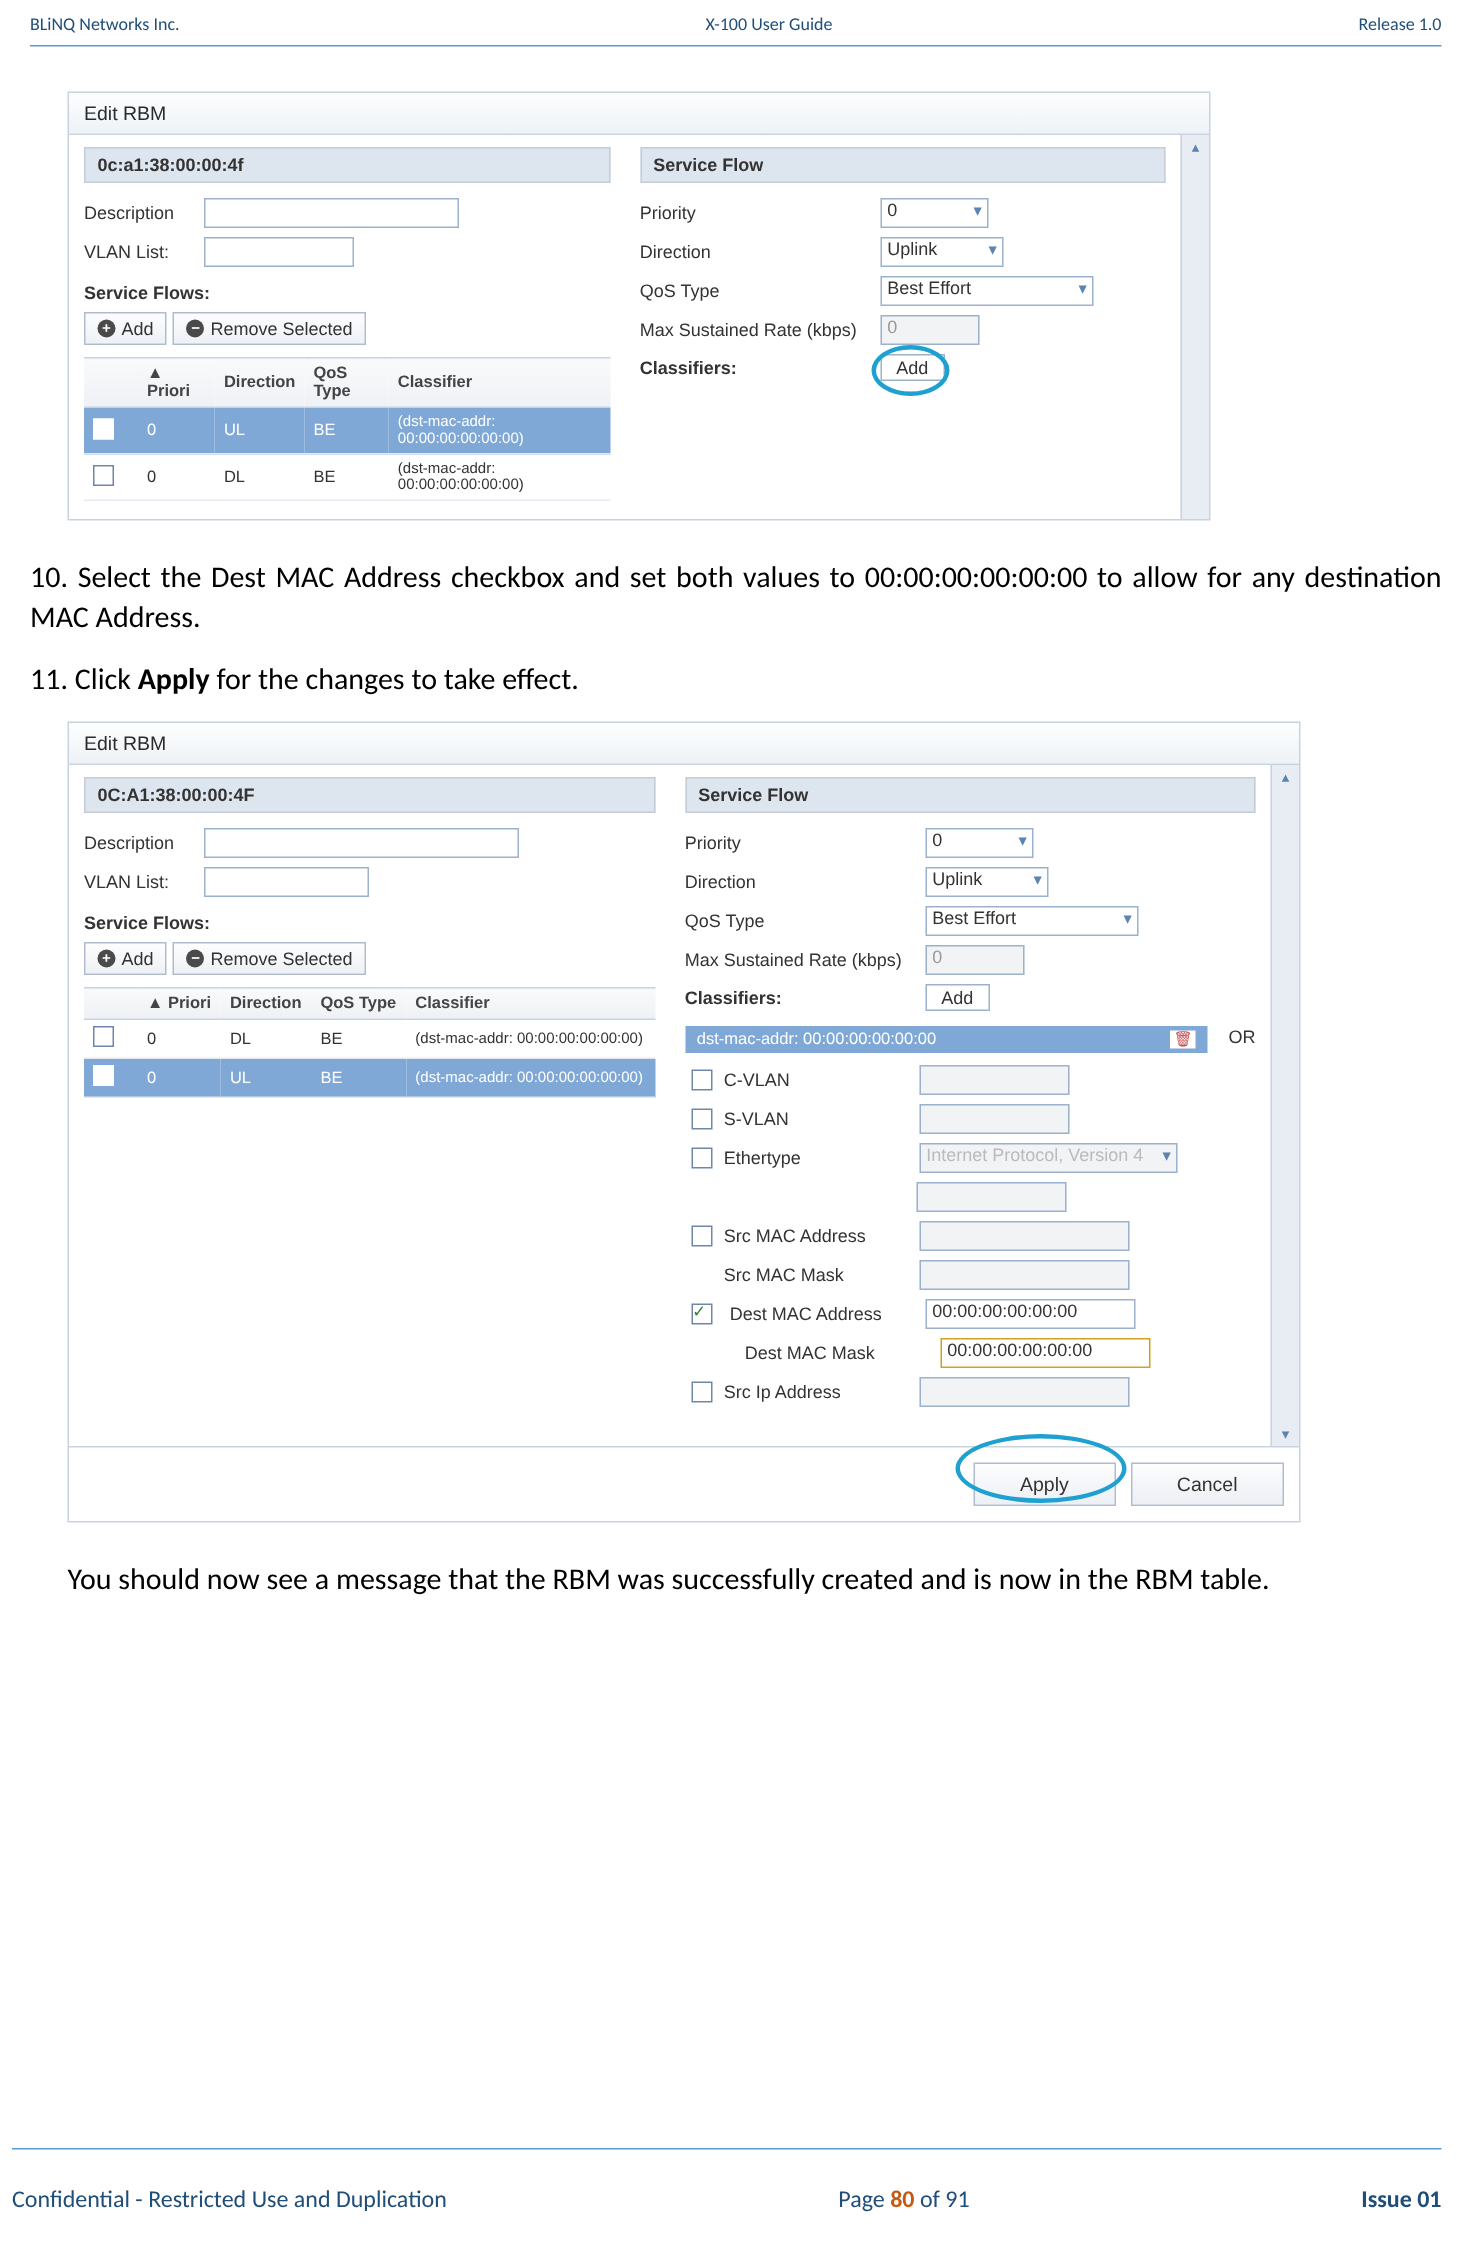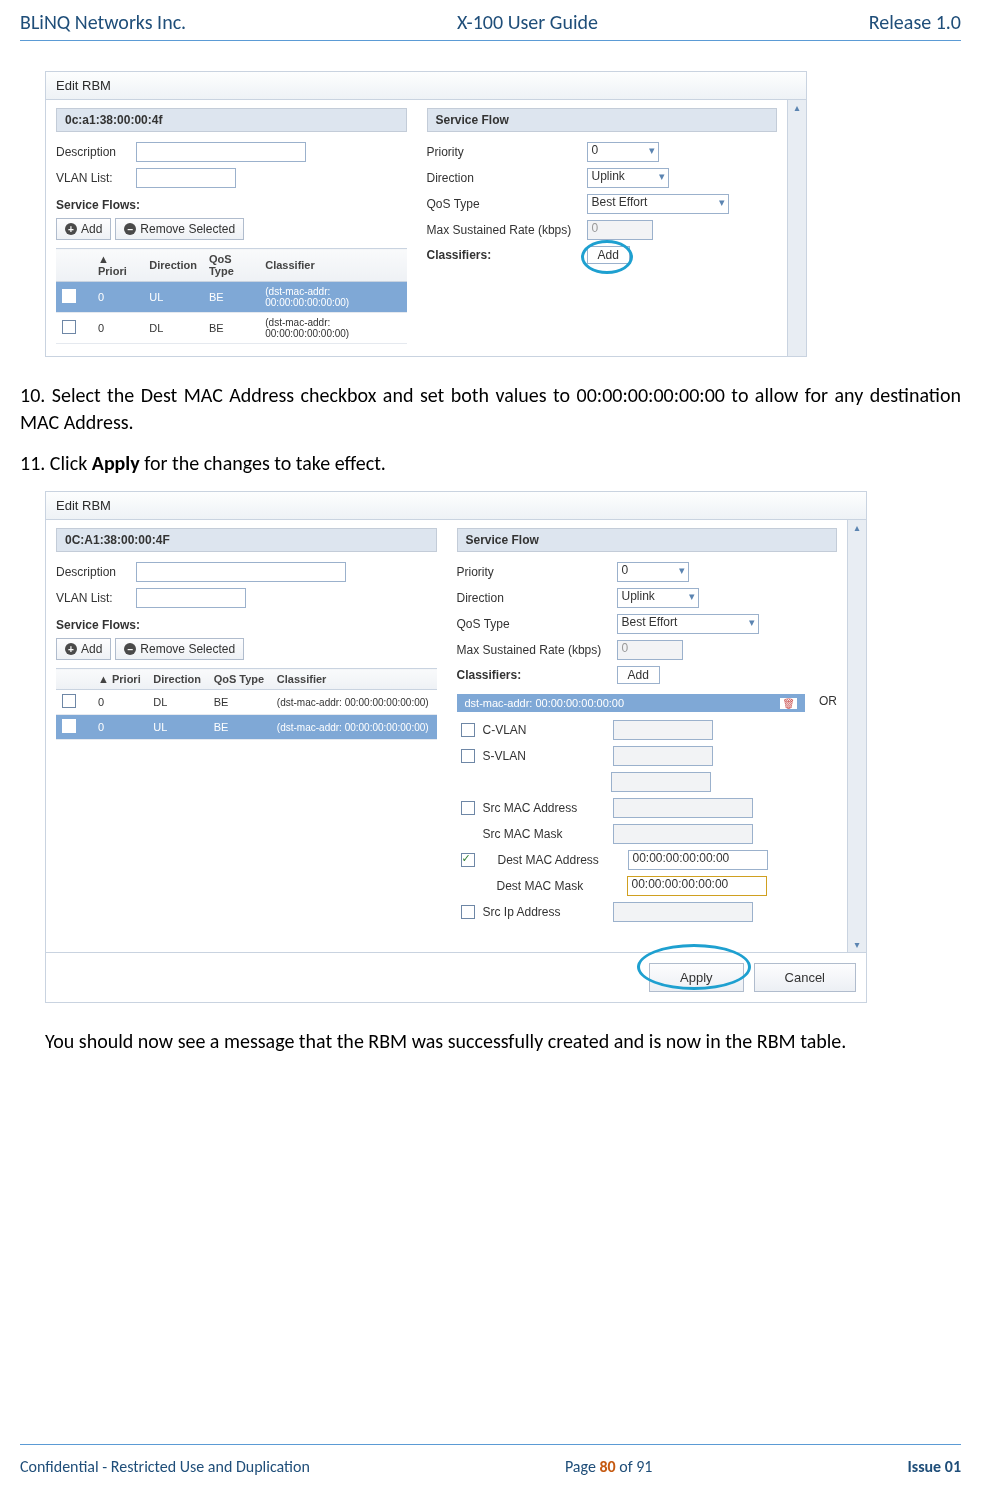--- a/index.html
+++ b/index.html
@@ -13,21 +13,21 @@
   .page {
     padding: 10px 20px 20px 20px;
     box-sizing: border-box;
     min-height: 1496px;
     position: relative;
   }
   .header-row {
     display: flex;
     justify-content: space-between;
     color: #1F4E79;
-    font-size: 20px;
+    font-size: 12px;
     padding-bottom: 6px;
     border-bottom: 1px solid #5B9BD5;
     margin-bottom: 30px;
   }
   .screenshot {
     margin: 0 0 25px 25px;
     border: 1px solid #c9d3e0;
     background: #fff;
     position: relative;
     font-family: Tahoma, Arial, sans-serif;
@@ -110,24 +110,24 @@
     pointer-events:none;
   }
   .classifier-bar {
     background:#7fa8d6; color:#fff; padding:3px 8px; font-size:11px;
     display:flex; justify-content:space-between; align-items:center; margin-top:4px;
   }
   .classifier-bar .trash { color:#c84b4b; background:#fff; padding:0 2px; font-size:10px;}
   .body-text { font-size:20px; line-height:1.35; margin: 10px 0 14px 0; text-align:justify; }
   .footer-row {
     position:absolute;
-    bottom: 20px; left:20px; right:20px;
+    bottom: 20px; left:8px; right:20px;
     display:flex; justify-content:space-between;
     color:#1F4E79; font-size:16px;
-    border-top:1px solid #5B9BD5; padding-top:12px;
+    border-top:1px solid #5B9BD5; padding-top:24px;
   }
   .orange { color:#C55A11; font-weight:bold; }
   .big-btn {
     border:1px solid #b0bccd; background:linear-gradient(#fdfdfe,#eceff4);
     padding:6px 30px; font-size:13px;
   }
   .btn-row-bottom {
     border-top:1px solid #c9d3e0; padding:10px; display:flex; justify-content:flex-end; gap:10px;
     position:relative;
   }
@@ -323,36 +323,41 @@
               <span class="chk"></span>
               <span style="width:130px; margin-left:8px;">C-VLAN</span>
               <span class="txt disabled-input" style="width:90px;"></span>
             </div>
           <div class="field-row">
               <span class="chk"></span>
               <span style="width:130px; margin-left:8px;">S-VLAN</span>
               <span class="txt disabled-input" style="width:90px;"></span>
             </div>
           <div class="field-row">
+              <span class="chk"></span>
+              <span style="width:130px; margin-left:8px;">Ethertype</span>
+              <span class="sel disabled-input" style="width:150px; color:#bbb; overflow:hidden;white-space:nowrap;">Internet Protocol, Version 4</span>
+            </div>
+          <div class="field-row">
               <span style="width:150px;"></span>
               <span class="txt disabled-input" style="width:90px;"></span>
             </div>
           <div class="field-row">
               <span class="chk"></span>
               <span style="width:130px; margin-left:8px;">Src MAC Address</span>
               <span class="txt disabled-input" style="width:130px;"></span>
             </div>
           <div class="field-row">
               <span style="width:14px;"></span>
               <span style="width:130px; margin-left:8px;">Src MAC Mask</span>
               <span class="txt disabled-input" style="width:130px;"></span>
             </div>
           <div class="field-row">
               <span class="chk chk-checked"></span>
-              <span style="width:130px; margin-left:23px;">Dest MAC Address</span>
+              <span style="width:130px; margin-left:12px;">Dest MAC Address</span>
               <span class="txt" style="width:130px;">00:00:00:00:00:00</span>
             </div>
           <div class="field-row">
               <span style="width:14px;"></span>
               <span style="width:130px; margin-left:22px;">Dest MAC Mask</span>
               <span class="txt" style="width:130px; border-color:#d0a020;">00:00:00:00:00:00</span>
             </div>
           <div class="field-row">
               <span class="chk"></span>
               <span style="width:130px; margin-left:8px;">Src Ip Address</span>

